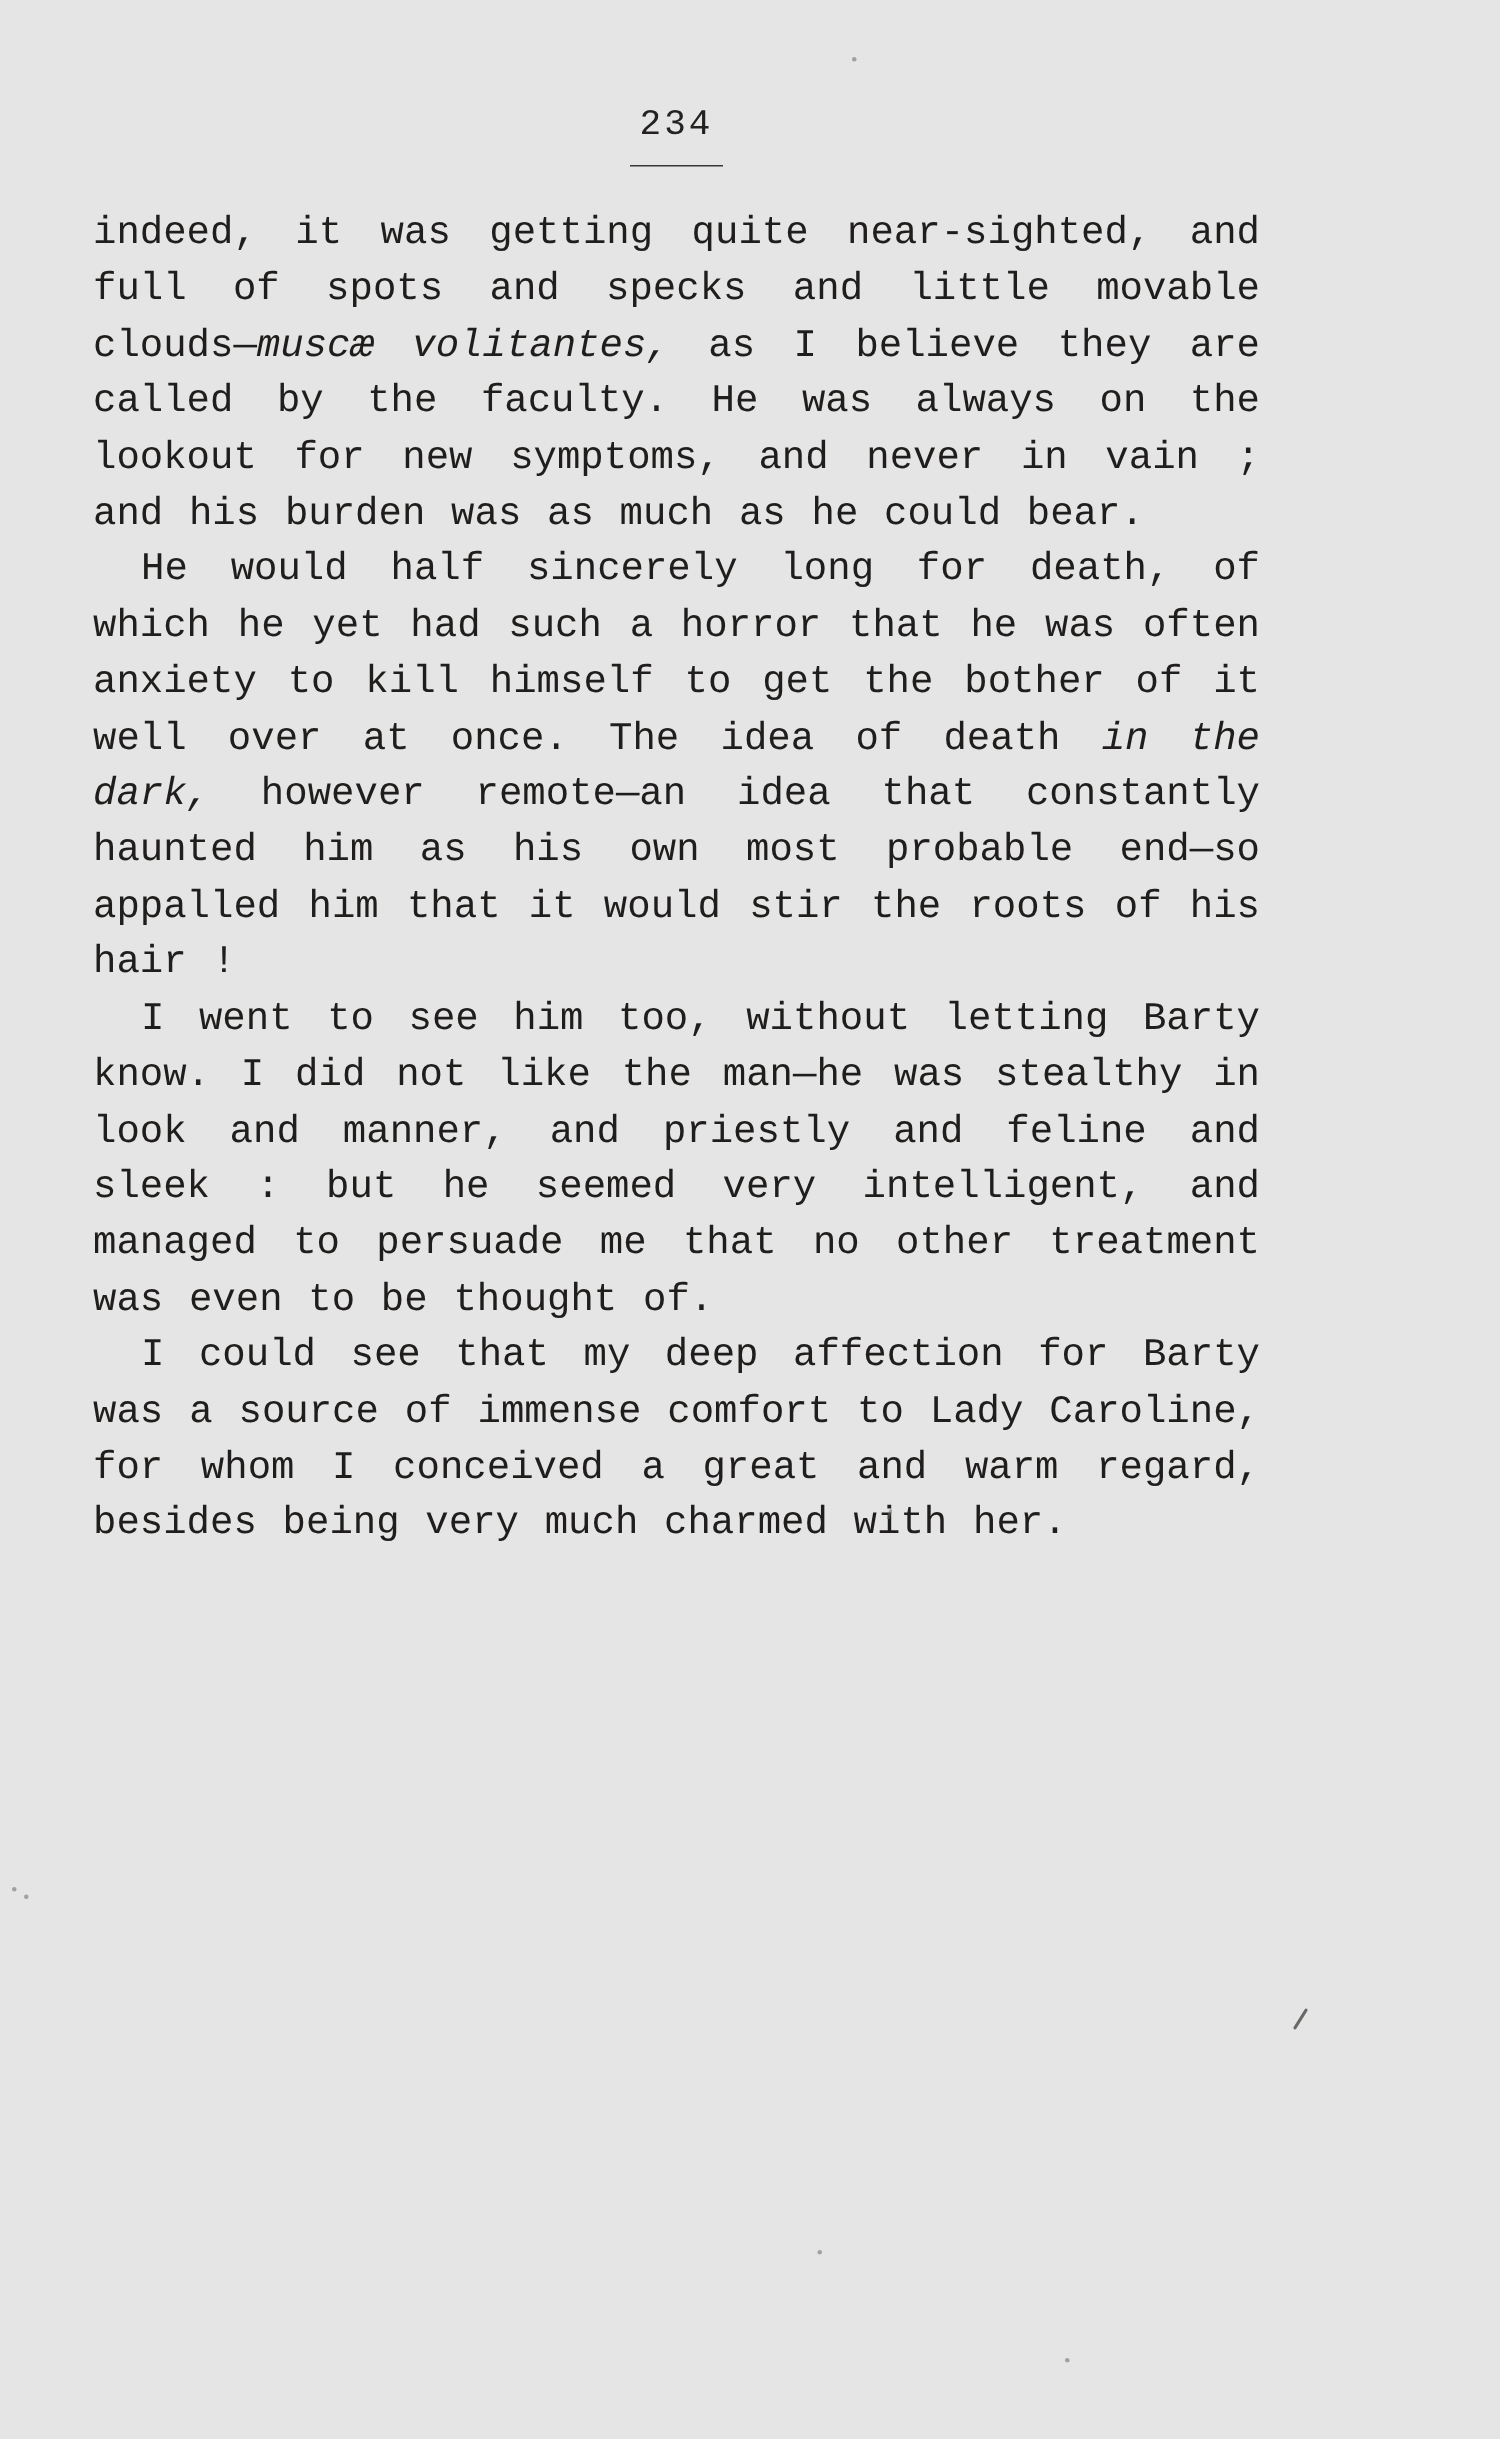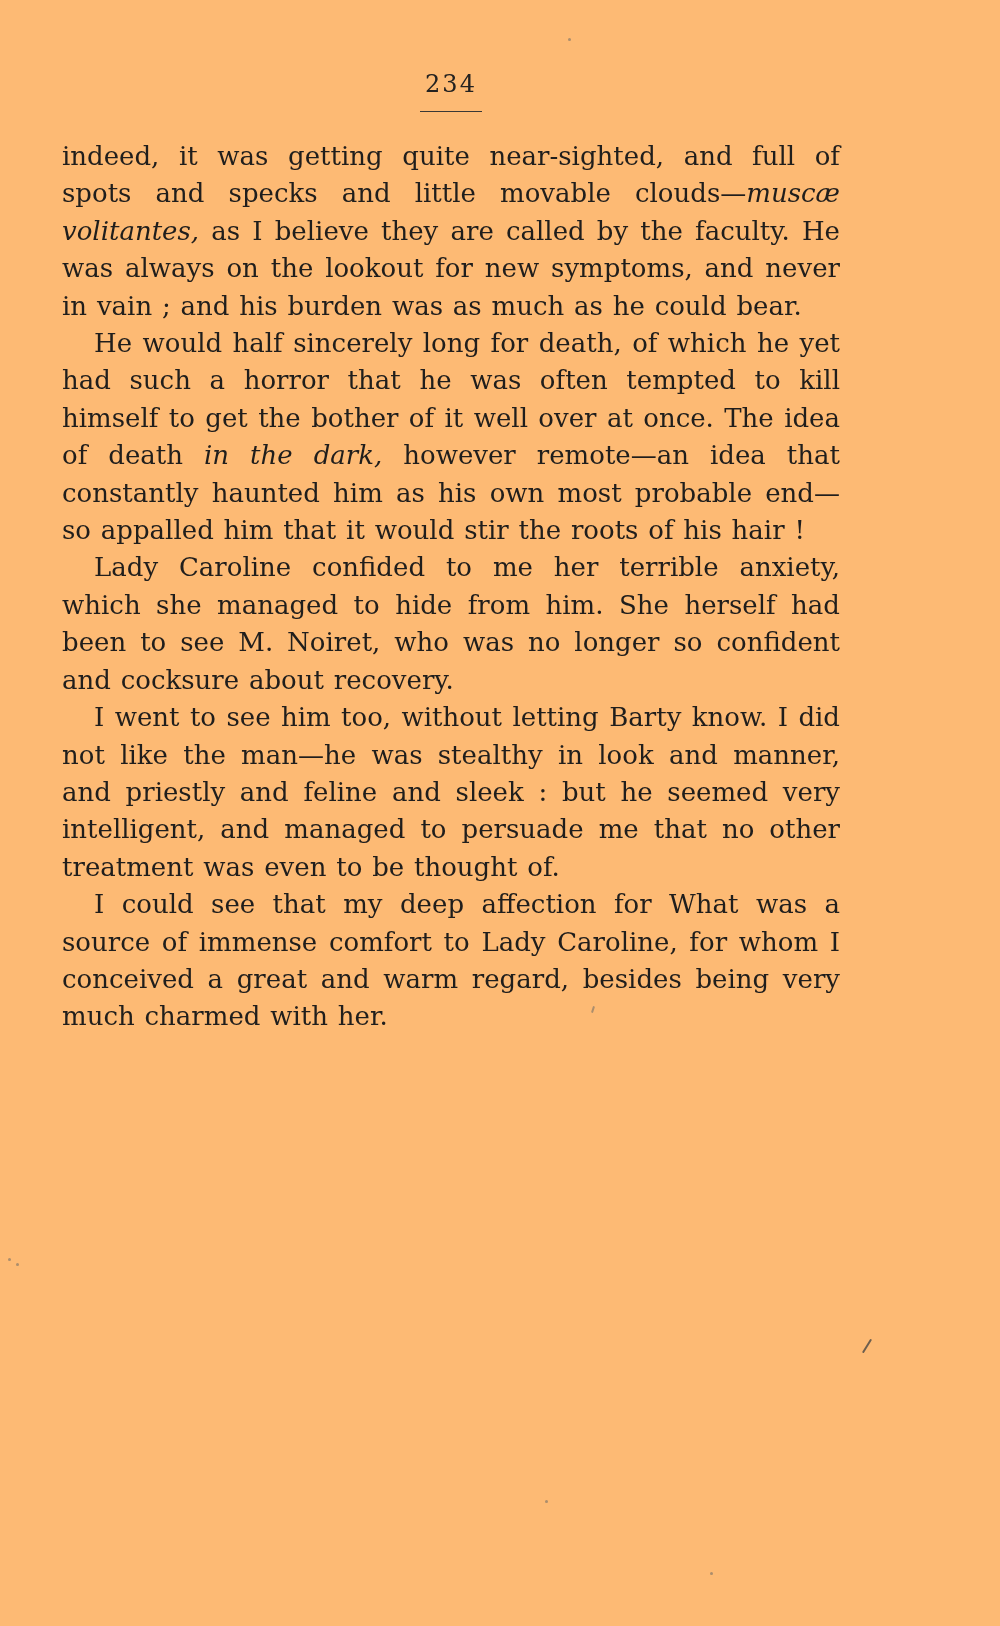--- a/index.html
+++ b/index.html
@@ -8,21 +8,22 @@
     width: 1000px;
     height: 1626px;
     position: relative;
     font-family: "DejaVu Serif", "Liberation Serif", serif;
     color: #1e1c1a;
     overflow: hidden;
   }
   .page {
     position: absolute;
     inset: 0;
-    background: #fdba74;
+    background: #e5e5e5;
+    font-family: Liberation Mono, monospace;
   }
   .page-header {
     margin: 70px 160px 0 62px; 
     text-align: center;
   }
   .page-number {
     font-size: 24px;
     letter-spacing: 2px;
     color: #242220;
   }
@@ -73,24 +74,23 @@
 
 <div class="page">
 
   <header class="page-header">
     <div class="page-number">234</div>
     <div class="page-number-rule"></div>
   </header>
 
   <main class="text-block">
     <p class="para no-indent"><span>indeed, it was getting quite near-sighted, and full of spots and specks and little movable clouds—</span><em>muscæ volitantes,</em><span> as I believe they are called by the faculty.  He was always on the lookout for new symptoms, and never in vain&nbsp;; and his burden was as much as he could bear.</span></p>
-    <p class="para"><span>He would half sincerely long for death, of which he yet had such a horror that he was often tempted to kill himself to get the bother of it well over at once.  The idea of death </span><em>in the dark,</em><span> however remote—an idea that constantly haunted him as his own most probable end—so appalled him that it would stir the roots of his hair&nbsp;!</span></p>
-    <p class="para"><span>Lady Caroline confided to me her terrible anxiety, which she managed to hide from him.  She herself had been to see M. Noiret, who was no longer so confident and cocksure about recovery.</span></p>
+    <p class="para"><span>He would half sincerely long for death, of which he yet had such a horror that he was often anxiety to kill himself to get the bother of it well over at once.  The idea of death </span><em>in the dark,</em><span> however remote—an idea that constantly haunted him as his own most probable end—so appalled him that it would stir the roots of his hair&nbsp;!</span></p>
     <p class="para"><span>I went to see him too, without letting Barty know.  I did not like the man—he was stealthy in look and manner, and priestly and feline and sleek&nbsp;: but he seemed very intelligent, and managed to persuade me that no other treatment was even to be thought of.</span></p>
-    <p class="para"><span>I could see that my deep affection for What was a source of immense comfort to Lady Caroline, for whom I conceived a great and warm regard, besides being very much charmed with her.</span></p>
+    <p class="para"><span>I could see that my deep affection for Barty was a source of immense comfort to Lady Caroline, for whom I conceived a great and warm regard, besides being very much charmed with her.</span></p>
   </main>
 
   <div class="speck s1"></div>
   <div class="speck s2"></div>
   <div class="speck s3"></div>
   <div class="speck s4"></div>
   <div class="speck s5"></div>
   <div class="speck s6"></div>
   <div class="stroke-mark"></div>
 

